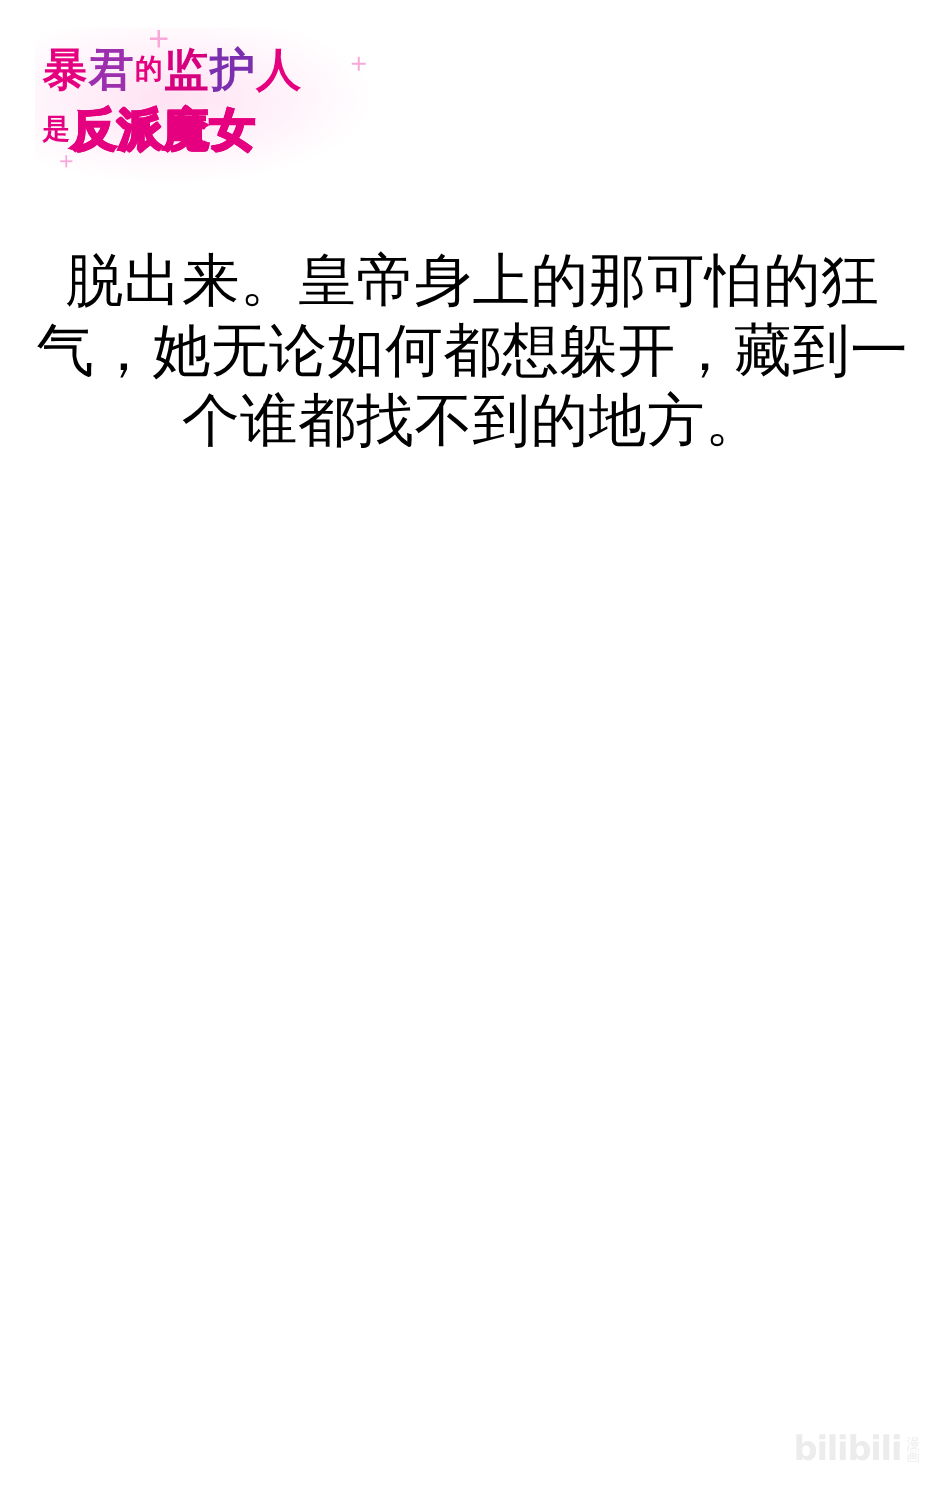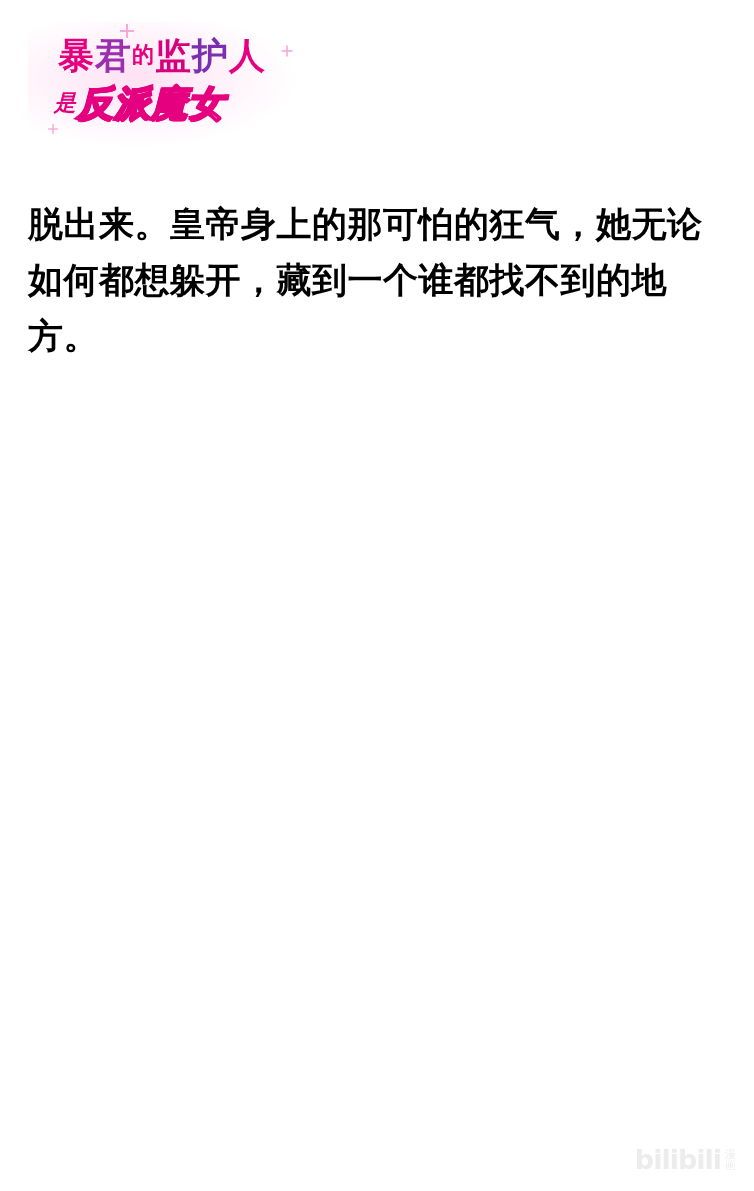--- a/index.html
+++ b/index.html
@@ -28,27 +28,25 @@
     position: absolute;
     white-space: nowrap;
     font-family: "DejaVu Sans", "Liberation Sans", sans-serif;
     font-weight: bold;
     letter-spacing: 1px;
   }
   .logo-line-1 {
     left: 0;
     top: 2px;
     font-size: 36px;
-    margin-left: 24px;
   }
   .logo-line-2 {
-    left: 20px;
+    left: 0;
     top: 50px;
     font-size: 36px;
-    font-style: italic;
   }
   .ch {
     display: inline-block;
     position: relative;
   }
   .ch-pink   { color: #e4007f; }
   .ch-magenta{ color: #d6007f; }
   .ch-violet { color: #9b2fae; }
   .ch-purple { color: #7b2fae; }
   .ch-small  { font-size: 22px; vertical-align: 6px; }
@@ -89,27 +87,27 @@
   .sp3 { left: 12px;  top: 92px; transform: scale(0.7); }
 
   
   .content {
     position: absolute;
     left: 28px;
     top: 196px;
     width: 700px;
   }
   .para {
-    font-size: 35px;
+    font-size: 46px;
     line-height: 56px;
     letter-spacing: 0.5px;
     margin: 0 0 34px 0;
-    text-align: left;
+    text-align: center;
     font-family: "DejaVu Sans", "Liberation Sans", sans-serif;
-    font-weight: 700;
+    font-weight: 400;
   }
   .para.indent {
     text-indent: 70px;
   }
   .gap-large { margin-bottom: 46px; }
 
   
   .watermark {
     position: absolute;
     right: 18px;

